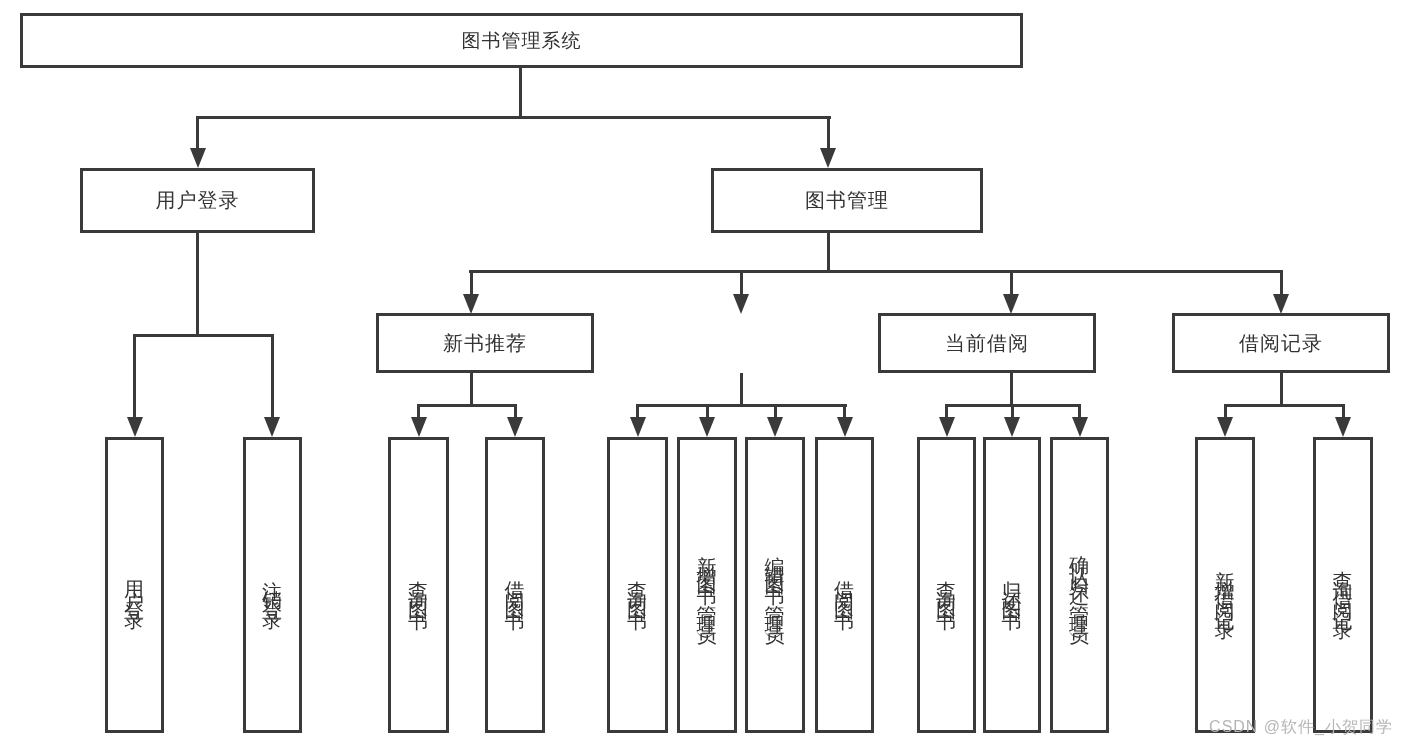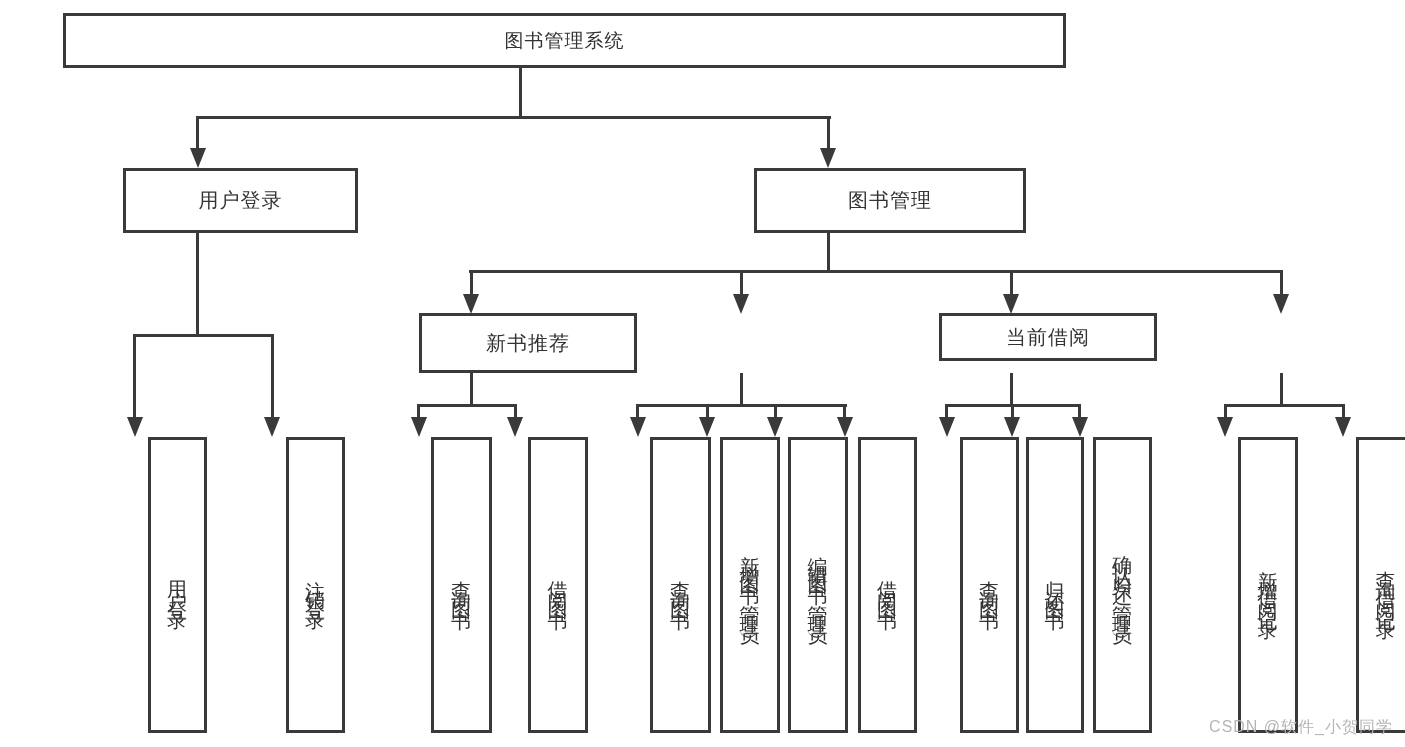--- a/index.html
+++ b/index.html
@@ -11,21 +11,20 @@
   html,body{margin:0;padding:0;background:var(--bg);}
   .stage{
     position:relative;width:1405px;height:747px;background:var(--bg);
     font-family:"Liberation Sans","DejaVu Sans",sans-serif;overflow:hidden;
   }
   .node{
     position:absolute;box-sizing:border-box;background:#fff;
     border:3px solid var(--line);color:var(--text);
     display:flex;align-items:center;justify-content:center;
     z-index:2;
-    margin-left:43px;
   }
   .node.h span{font-size:20px;letter-spacing:1px;white-space:nowrap;}
   .node.root span{font-size:19px;}
   .node.v span{
     writing-mode:vertical-rl;text-orientation:mixed;
     font-size:20px;letter-spacing:10px;line-height:1;
   }
   .vline,.hline{position:absolute;background:var(--line);z-index:1;}
   .vline{width:3px;}
   .hline{height:3px;}
@@ -54,24 +53,27 @@
 
   <div class="node h" style="left:711px;top:168px;width:272px;height:65px">
     <span>图书管理</span>
   </div>
 
   <div class="node h" style="left:376px;top:313px;width:218px;height:60px">
     <span>新书推荐</span>
   </div>
 
 
-  <div class="node h" style="left:896px;top:313px;width:218px;height:48px">
+  <div class="node h" style="left:878px;top:313px;width:218px;height:60px">
     <span>当前借阅</span>
   </div>
 
+  <div class="node h" style="left:1172px;top:313px;width:218px;height:60px">
+    <span>借阅记录</span>
+  </div>
 
   <div class="node v" style="left:105px;top:437px;width:59px;height:296px">
     <span>用户登录</span>
   </div>
   <div class="node v" style="left:243px;top:437px;width:59px;height:296px">
     <span>注销登录</span>
   </div>
 
   <div class="node v" style="left:388px;top:437px;width:61px;height:296px">
     <span>查询图书</span>

